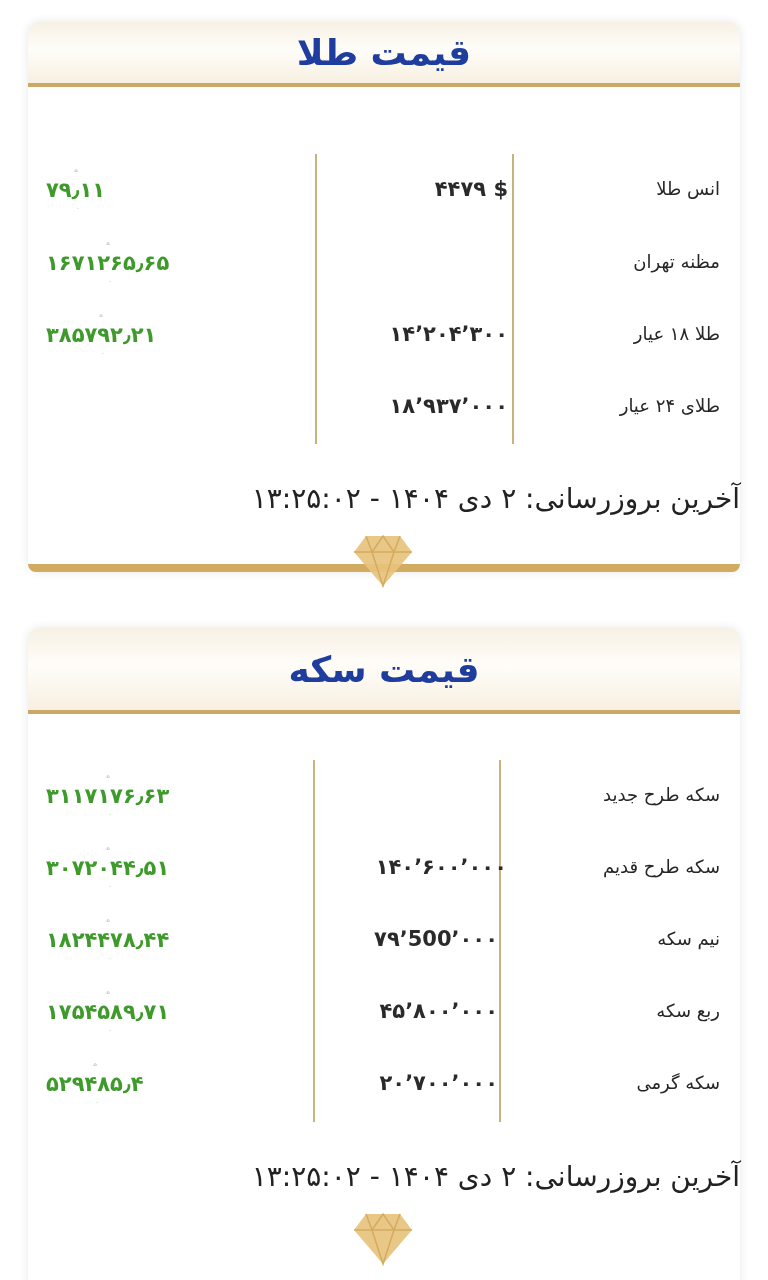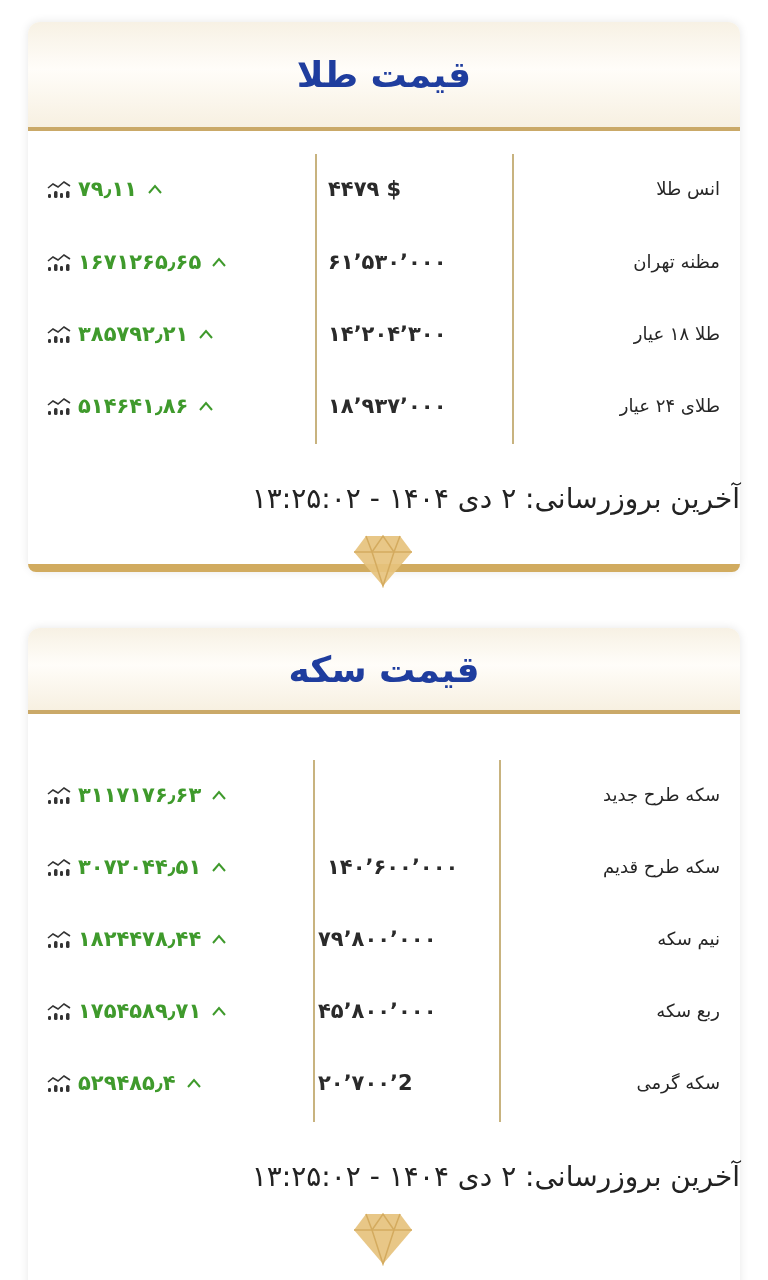--- a/index.html
+++ b/index.html
@@ -34,27 +34,28 @@
     }
     .label {
       position: absolute; right: 20px; top: 0; height: 40px;
       line-height: 40px;
       font-size: 18px; color: #262626;
       direction: rtl; white-space: nowrap;
     }
     .price {
       position: absolute; top: 0; height: 40px; line-height: 40px;
       font-size: 21px; color: #2a2a2a; font-weight: bold;
-      text-align: left; white-space: nowrap;
+      text-align: right; white-space: nowrap;
       letter-spacing: 1px;
     }
     .change {
       position: absolute; left: 18px; top: 0; height: 40px;
       display: flex; align-items: center; gap: 6px;
       white-space: nowrap;
+      flex-direction: column;
     }
     .chart-icon { width: 26px; height: 20px; display: inline-block; }
     .change-val {
       font-size: 21px; font-weight: bold; color: #3f9a2c;
       letter-spacing: 0.5px;
     }
     .arrow-up { width: 16px; height: 12px; display: inline-block; margin-left: 4px; }
     .vline {
       position: absolute; width: 2px; background: #c8b37f;
     }
@@ -69,21 +70,21 @@
       border-radius: 0 0 12px 12px;
     }
     .diamond {
       position: absolute; width: 62px; height: 54px;
     }
   </style>
 </head>
 <body>
 
 <div class="card" style="top:22px; height:550px;">
-  <div class="card-head" style="height:109px;">
+  <div class="card-head" style="height:65px;">
     <span class="card-title">قیمت طلا</span>
   </div>
 
   <div class="vline" style="left:287px; top:132px; height:290px;"></div>
   <div class="vline" style="left:484px; top:132px; height:290px;"></div>
 
   <div class="row" style="top:147px;">
     <span class="label">انس طلا</span>
     <span class="price" style="left:300px; width:180px;">۴۴۷۹ $</span>
     <span class="change">
@@ -96,21 +97,20 @@
         </svg>
       <span class="change-val">۷۹٫۱۱</span>
       <svg class="arrow-up" viewBox="0 0 16 12">
           <polyline points="2,10 8,3 14,10" fill="none" stroke="#3f9a2c" stroke-width="2"></polyline>
         </svg>
     </span>
   </div>
 
   <div class="row" style="top:220px;">
     <span class="label">مظنه تهران</span>
-    <span class="price" style="left:300px; width:180px;">۶۱٬۵۳۰٬۰۰۰</span>
     <span class="change">
       <svg class="chart-icon" viewBox="0 0 26 20">
           <polyline points="2,9 7,5 12,8 18,3 24,7" fill="none" stroke="#333" stroke-width="1.6"></polyline>
           <rect x="2" y="15" width="3" height="4" rx="1.2" fill="#333"></rect>
           <rect x="8" y="12" width="3.5" height="7" rx="1.5" fill="#333"></rect>
           <rect x="14" y="14" width="3" height="5" rx="1.2" fill="#333"></rect>
           <rect x="20" y="12" width="3.5" height="7" rx="1.5" fill="#333"></rect>
         </svg>
       <span class="change-val">۱۶۷۱۲۶۵٫۶۵</span>
       <svg class="arrow-up" viewBox="0 0 16 12">
@@ -133,33 +133,20 @@
       <span class="change-val">۳۸۵۷۹۲٫۲۱</span>
       <svg class="arrow-up" viewBox="0 0 16 12">
           <polyline points="2,10 8,3 14,10" fill="none" stroke="#3f9a2c" stroke-width="2"></polyline>
         </svg>
     </span>
   </div>
 
   <div class="row" style="top:364px;">
     <span class="label">طلای ۲۴ عیار</span>
     <span class="price" style="left:300px; width:180px;">۱۸٬۹۳۷٬۰۰۰</span>
-    <span class="change">
-      <svg class="chart-icon" viewBox="0 0 26 20">
-          <polyline points="2,9 7,5 12,8 18,3 24,7" fill="none" stroke="#333" stroke-width="1.6"></polyline>
-          <rect x="2" y="15" width="3" height="4" rx="1.2" fill="#333"></rect>
-          <rect x="8" y="12" width="3.5" height="7" rx="1.5" fill="#333"></rect>
-          <rect x="14" y="14" width="3" height="5" rx="1.2" fill="#333"></rect>
-          <rect x="20" y="12" width="3.5" height="7" rx="1.5" fill="#333"></rect>
-        </svg>
-      <span class="change-val">۵۱۴۶۴۱٫۸۶</span>
-      <svg class="arrow-up" viewBox="0 0 16 12">
-          <polyline points="2,10 8,3 14,10" fill="none" stroke="#3f9a2c" stroke-width="2"></polyline>
-        </svg>
-    </span>
   </div>
 
   <div class="updated" style="top:460px;">آخرین بروزرسانی: ۲ دی ۱۴۰۴ - ۱۳:۲۵:۰۲</div>
   <div class="card-foot"></div>
 </div>
 <svg class="diamond" style="left:352px; top:534px;" viewBox="0 0 62 54">
   <polygon points="14,2 48,2 60,18 31,52 2,18" fill="#e6c27d" opacity="0.92"></polygon>
   <polyline points="2,18 60,18" fill="none" stroke="#d4ab5f" stroke-width="1.5"></polyline>
   <polyline points="14,2 20,18 31,52 42,18 48,2" fill="none" stroke="#d4ab5f" stroke-width="1.5"></polyline>
   <polyline points="20,18 31,2 42,18" fill="none" stroke="#d4ab5f" stroke-width="1.5"></polyline>
@@ -203,21 +190,21 @@
         </svg>
       <span class="change-val">۳۰۷۲۰۴۴٫۵۱</span>
       <svg class="arrow-up" viewBox="0 0 16 12">
           <polyline points="2,10 8,3 14,10" fill="none" stroke="#3f9a2c" stroke-width="2"></polyline>
         </svg>
     </span>
   </div>
 
   <div class="row" style="top:291px;">
     <span class="label">نیم سکه</span>
-    <span class="price" style="left:290px; width:180px;">۷۹٬۸۰۰٬۰۰۰</span>
+    <span class="price" style="left:290px; width:180px;">۷۹٬500٬۰۰۰</span>
     <span class="change">
       <svg class="chart-icon" viewBox="0 0 26 20">
           <polyline points="2,9 7,5 12,8 18,3 24,7" fill="none" stroke="#333" stroke-width="1.6"></polyline>
           <rect x="2" y="15" width="3" height="4" rx="1.2" fill="#333"></rect>
           <rect x="8" y="12" width="3.5" height="7" rx="1.5" fill="#333"></rect>
           <rect x="14" y="14" width="3" height="5" rx="1.2" fill="#333"></rect>
           <rect x="20" y="12" width="3.5" height="7" rx="1.5" fill="#333"></rect>
         </svg>
       <span class="change-val">۱۸۲۴۴۷۸٫۴۴</span>
       <svg class="arrow-up" viewBox="0 0 16 12">
@@ -239,21 +226,21 @@
         </svg>
       <span class="change-val">۱۷۵۴۵۸۹٫۷۱</span>
       <svg class="arrow-up" viewBox="0 0 16 12">
           <polyline points="2,10 8,3 14,10" fill="none" stroke="#3f9a2c" stroke-width="2"></polyline>
         </svg>
     </span>
   </div>
 
   <div class="row" style="top:435px;">
     <span class="label">سکه گرمی</span>
-    <span class="price" style="left:290px; width:180px;">۲۰٬۷۰۰٬2</span>
+    <span class="price" style="left:290px; width:180px;">۲۰٬۷۰۰٬۰۰۰</span>
     <span class="change">
       <svg class="chart-icon" viewBox="0 0 26 20">
           <polyline points="2,9 7,5 12,8 18,3 24,7" fill="none" stroke="#333" stroke-width="1.6"></polyline>
           <rect x="2" y="15" width="3" height="4" rx="1.2" fill="#333"></rect>
           <rect x="8" y="12" width="3.5" height="7" rx="1.5" fill="#333"></rect>
           <rect x="14" y="14" width="3" height="5" rx="1.2" fill="#333"></rect>
           <rect x="20" y="12" width="3.5" height="7" rx="1.5" fill="#333"></rect>
         </svg>
       <span class="change-val">۵۲۹۴۸۵٫۴</span>
       <svg class="arrow-up" viewBox="0 0 16 12">

